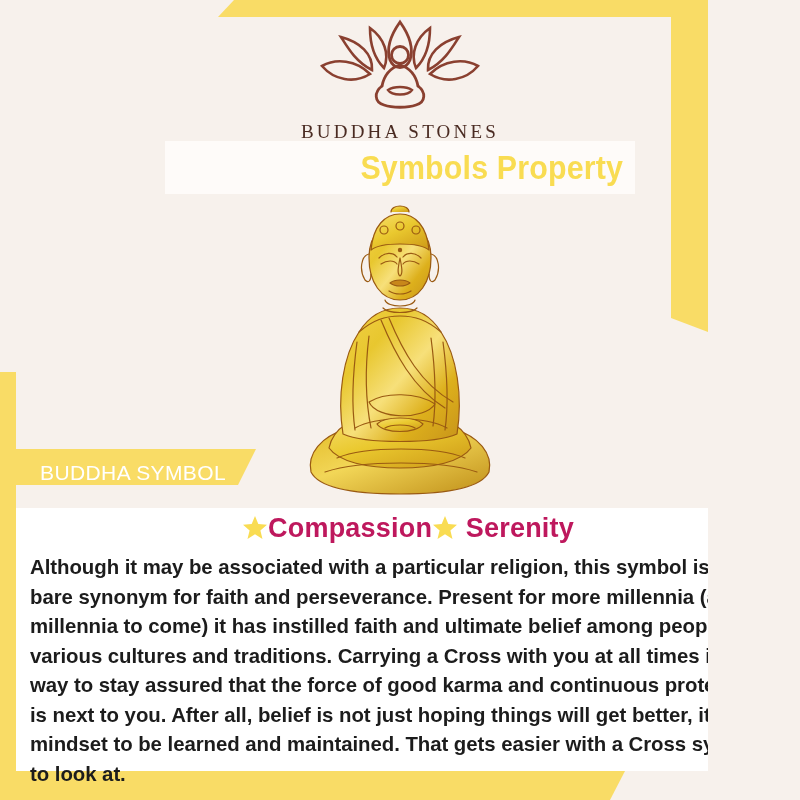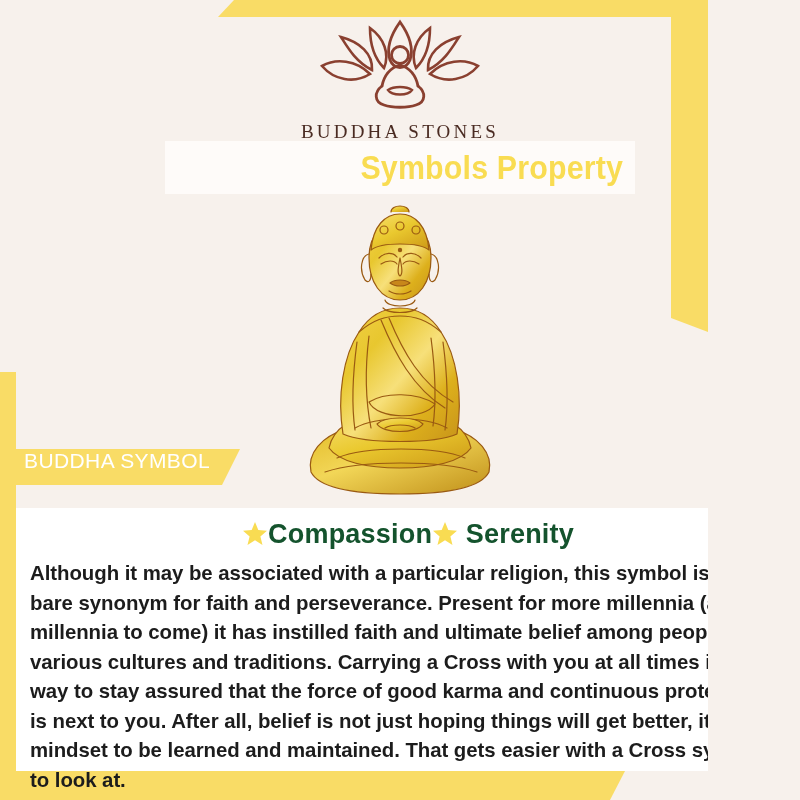--- a/index.html
+++ b/index.html
@@ -112,27 +112,27 @@
     position: absolute;
     left: 50%;
     top: 0;
     transform: translateX(-50%);
   }
 
   
   .ribbon {
     position: absolute;
     top: 449px;
-    left: 0;
+    left: 16px;
     width: 240px;
     height: 36px;
     background: #f9dc66;
     clip-path: polygon(0 0, 100% 0, calc(100% - 18px) 100%, 0 100%);
     display: flex;
-    align-items: flex-start;
+    align-items: flex-end;
   }
   .ribbon-label {
     padding-left: 24px;
     color: #ffffff;
     font-size: 21px;
     letter-spacing: 0.4px;
     font-family: "Liberation Sans Narrow", "Liberation Sans", sans-serif;
   }
 
   
@@ -140,25 +140,25 @@
     position: absolute;
     left: 16px;
     top: 508px;
     width: 784px;
     height: 263px;
     background: #ffffff;
   }
   .traits {
     text-align: center;
     margin: 0;
-    padding-top: 11px;
+    padding-top: 5px;
     font-family: "Liberation Sans Narrow", "Liberation Sans", sans-serif;
     font-size: 27px;
     font-weight: bold;
-    color: #14532d;
+    color: #be185d;
     letter-spacing: 0.2px;
     white-space: nowrap;
   }
   .traits .star {
     display: inline-block;
     vertical-align: -2px;
     margin: 0 1px;
   }
   .body-copy {
     margin: 7px 0 0 0;

